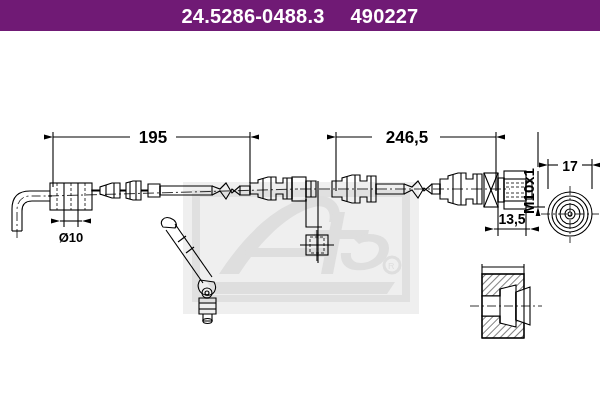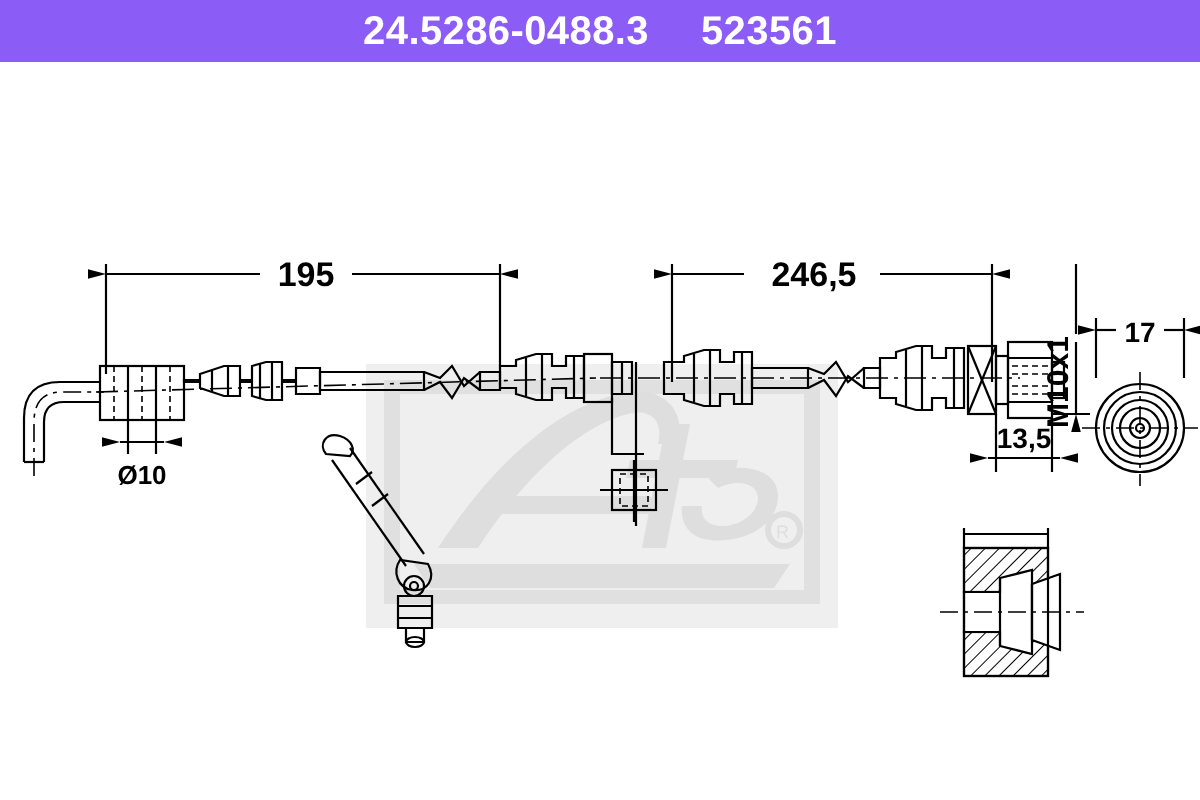--- a/index.html
+++ b/index.html
@@ -17,21 +17,21 @@
     background: #ffffff;
     overflow: hidden;
   }
   
   #header-bar {
     position: absolute;
     left: 0;
     top: 0;
     width: 600px;
     height: 31px;
-    background: #8b5cf6;
+    background: #701a75;
   }
   #header-inner {
     position: absolute;
     left: 0;
     top: 0;
     width: 600px;
     height: 31px;
     display: flex;
     align-items: center;
     justify-content: center;
@@ -72,21 +72,21 @@
   }
 </style>
 </head>
 <body>
 
 <div id="page">
 
   <div id="header-bar">
     <div id="header-inner">
       <span class="hdr-text">24.5286-0488.3</span>
-      <span class="hdr-text">523561</span>
+      <span class="hdr-text">490227</span>
     </div>
   </div>
 
   <div id="watermark">
     <svg width="236" height="132" viewBox="0 0 236 132" xmlns="http://www.w3.org/2000/svg">
 
       <rect x="0" y="0" width="236" height="132" fill="#efefef"></rect>
       <rect x="9" y="8" width="218" height="112" fill="#e0e0e0"></rect>
       <rect x="17" y="15" width="202" height="98" fill="#efefef"></rect>
 

